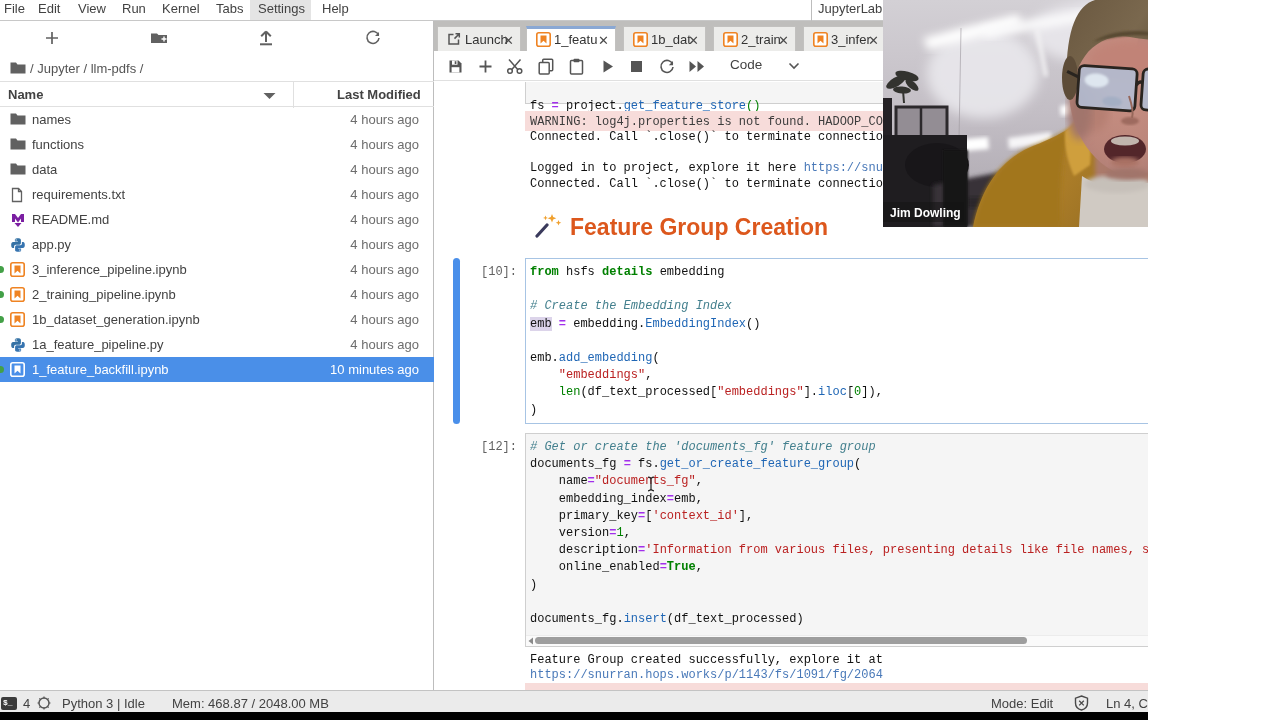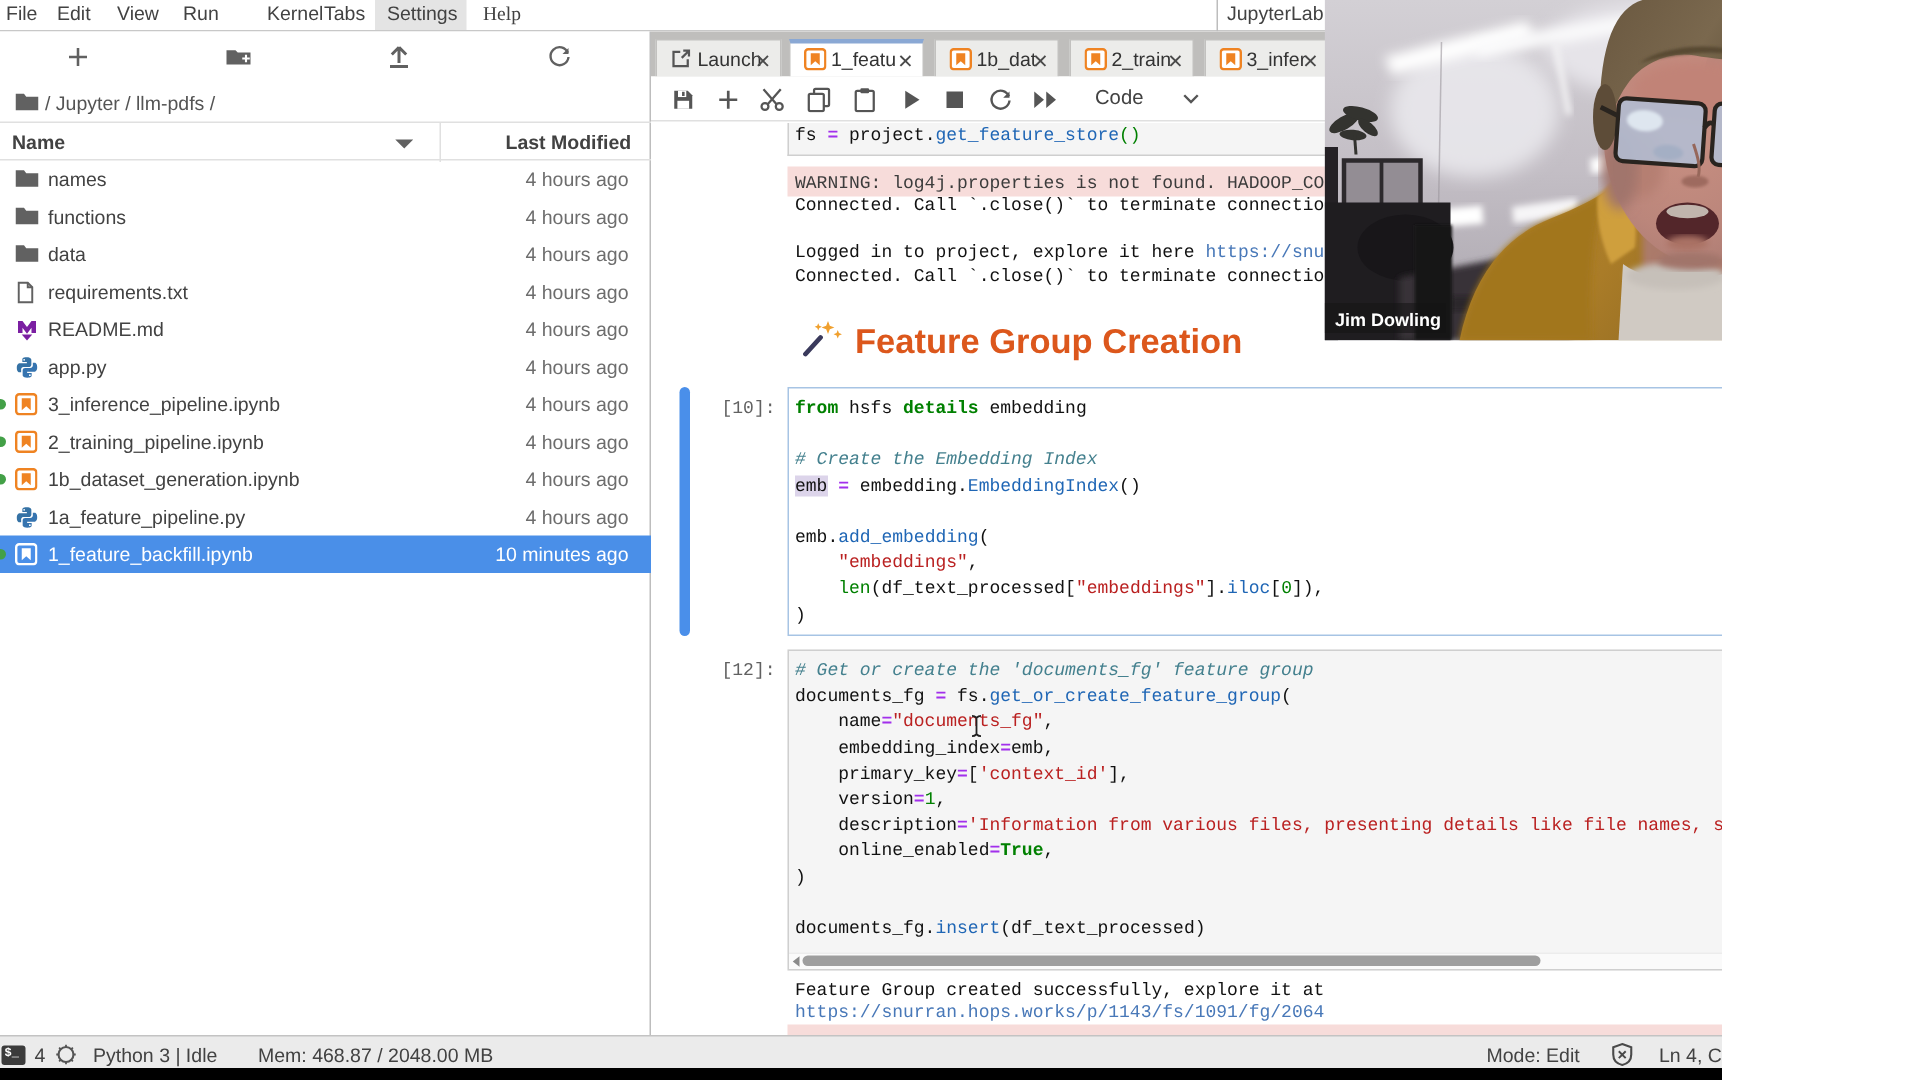--- a/index.html
+++ b/index.html
@@ -34,24 +34,24 @@
 </head>
 <body>
 <div id="app">
 
   <div class="abs" id="menubar" style="left:0;top:0;width:1280px;height:21px;background:#fff;border-bottom:1px solid #c8c8c8;">
     <div class="abs" style="left:250px;top:0;width:61px;height:20px;background:#e4e4e4;"></div>
     <span class="abs sans13" style="left:4px;top:1px;">File</span>
     <span class="abs sans13" style="left:38px;top:1px;">Edit</span>
     <span class="abs sans13" style="left:78px;top:1px;">View</span>
     <span class="abs sans13" style="left:122px;top:1px;">Run</span>
-    <span class="abs sans13" style="left:178px;top:1px;">Kernel</span>
+    <span class="abs sans13" style="left:162px;top:1px;">Kernel</span>
     <span class="abs sans13" style="left:216px;top:1px;">Tabs</span>
     <span class="abs sans13" style="left:258px;top:1px;">Settings</span>
-    <span class="abs sans13" style="left:322px;top:1px;font-family:Liberation Serif, serif;">Help</span>
+    <span class="abs sans13" style="left:322px;top:1px;">Help</span>
     <div class="abs" style="left:811px;top:0;width:1px;height:21px;background:#bdbdbd;"></div>
     <span class="abs sans13" style="left:818px;top:1px;">JupyterLab</span>
   </div>
 
   <div class="abs" id="sidebar" style="left:0;top:21px;width:434px;height:669px;background:#fff;border-right:1px solid #bdbdbd;">
 
     <svg class="abs" style="left:44px;top:9px;" width="16" height="16" viewBox="0 0 16 16">
       <path d="M8 2v12M2 8h12" stroke="#616161" stroke-width="1.7" fill="none"></path>
     </svg>
     <svg class="abs" style="left:150px;top:9px;" width="18" height="16" viewBox="0 0 18 16">
@@ -258,21 +258,21 @@
       </svg>
       <span class="abs" style="left:296px;top:6px;font:13.5px 'Liberation Sans',sans-serif;color:#424242;">Code</span>
       <svg class="abs" style="left:354px;top:11px;" width="12" height="8" viewBox="0 0 12 8">
         <path d="M1.5 1.5 L6 6 L10.5 1.5" stroke="#555" stroke-width="1.6" fill="none"></path>
       </svg>
     </div>
 
     <div class="abs" id="nb" style="left:0;top:61px;width:846px;height:608px;background:#fff;overflow:hidden;">
 
       <div class="abs" style="left:91px;top:-2px;width:755px;height:24px;background:#f5f5f5;border:1px solid #cfcfcf;border-top:none;"></div>
-      <div class="abs ed" style="left:96px;top:0;">fs <span class="op">=</span> project.<span class="fn">get_feature_store</span><span class="num">()</span></div>
+      <div class="abs ed" style="left:96px;top:16px;">fs <span class="op">=</span> project.<span class="fn">get_feature_store</span><span class="num">()</span></div>
 
       <div class="abs" style="left:91px;top:28.5px;width:755px;height:20px;background:#f7dcda;"></div>
       <div class="abs mono" style="left:96px;top:32.8px;color:#3c3c3c;">WARNING: log4j.properties is not found. HADOOP_CONF_DIR may be incomplete.</div>
 
       <div class="abs mono" style="left:96px;top:48.3px;">Connected. Call `.close()` to terminate connection gracefully.
 <span> </span>
 Logged in to project, explore it here <span class="lnk">https://snurran.hops.works/p/1143</span>
 Connected. Call `.close()` to terminate connection gracefully.</div>
 
       <svg class="abs" style="left:101px;top:130px;" width="28" height="26" viewBox="0 0 28 26">

